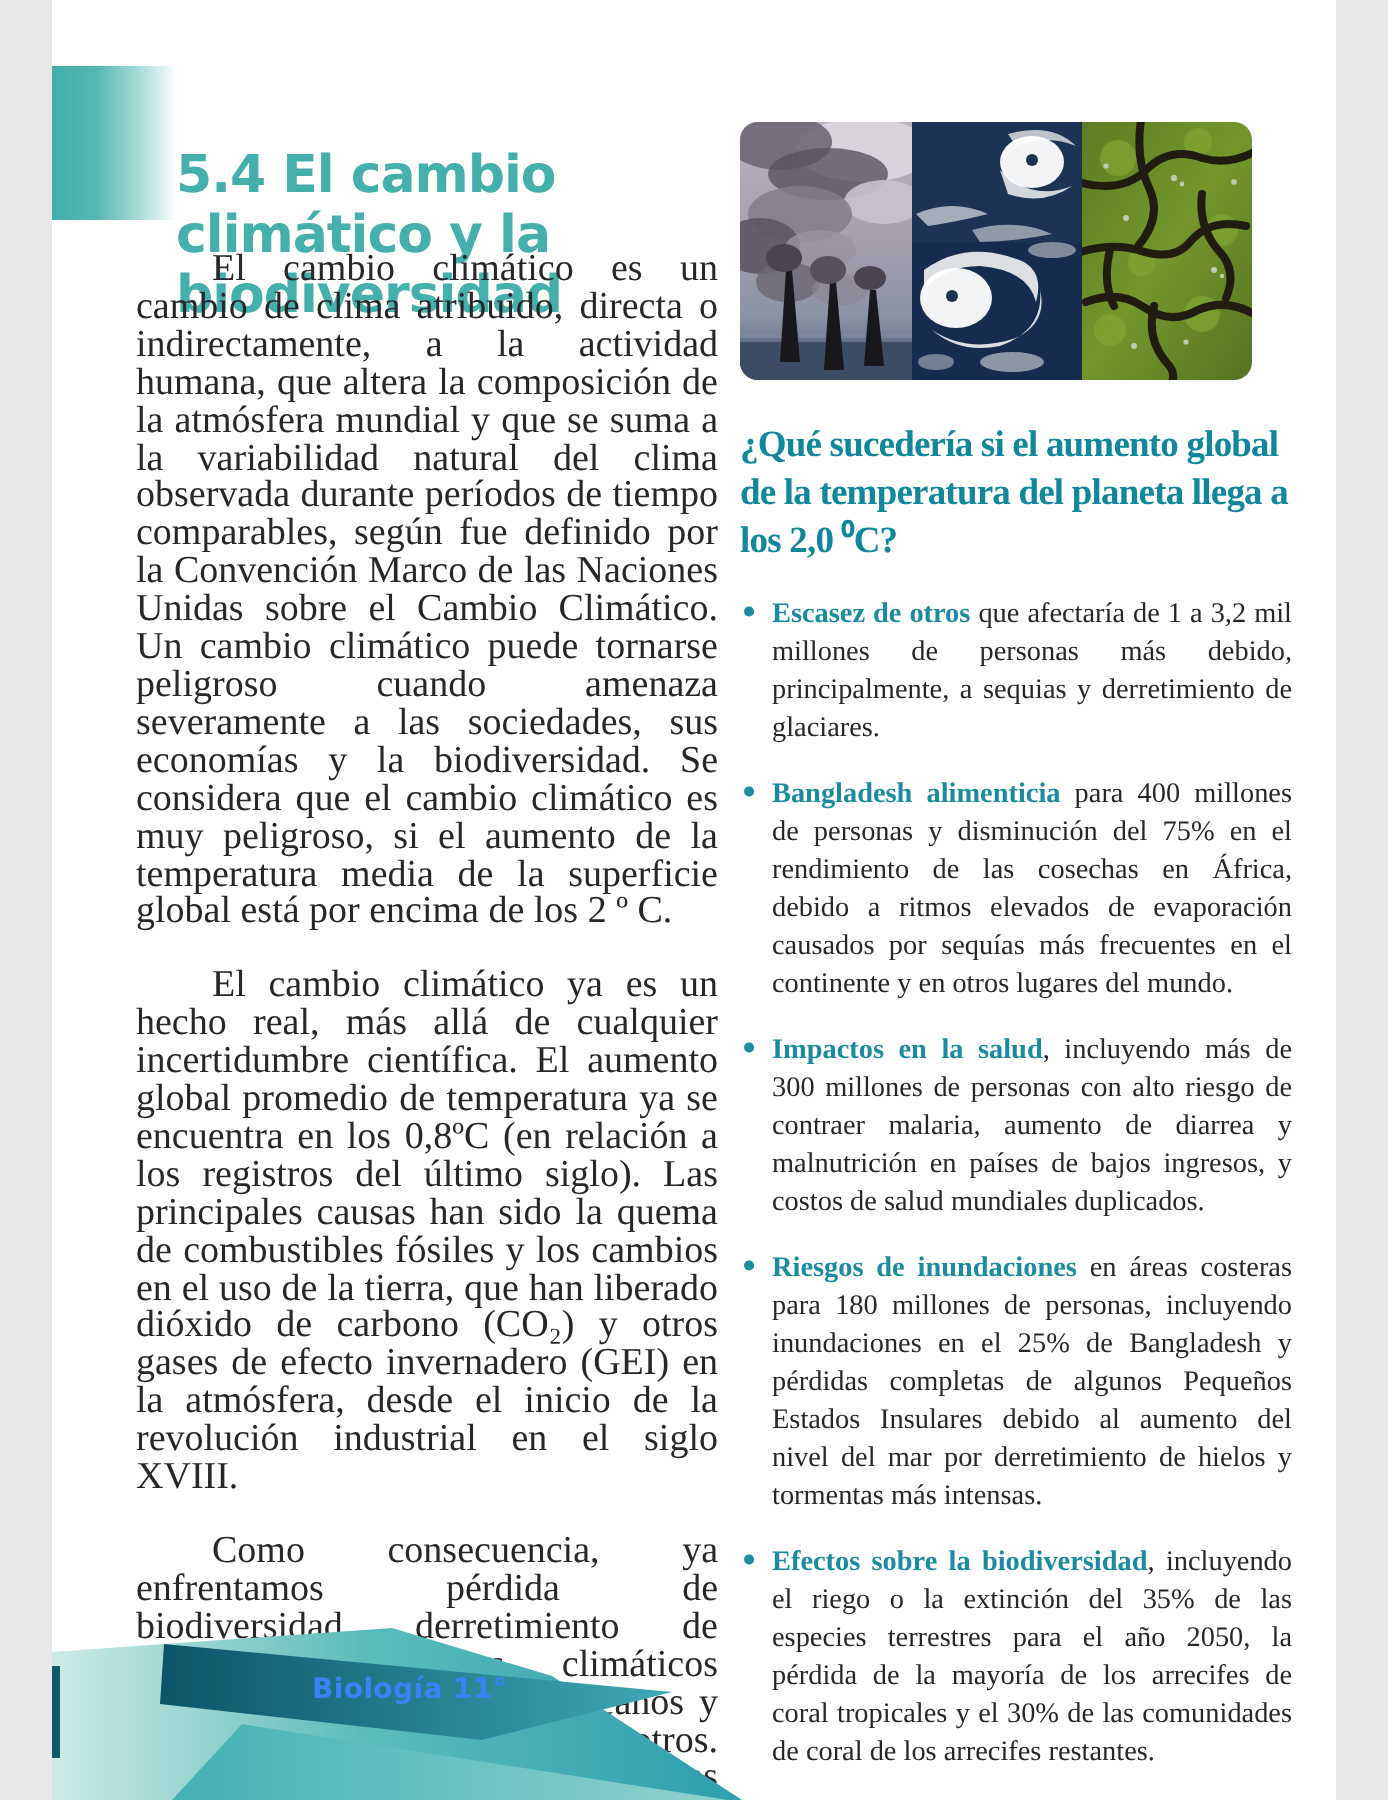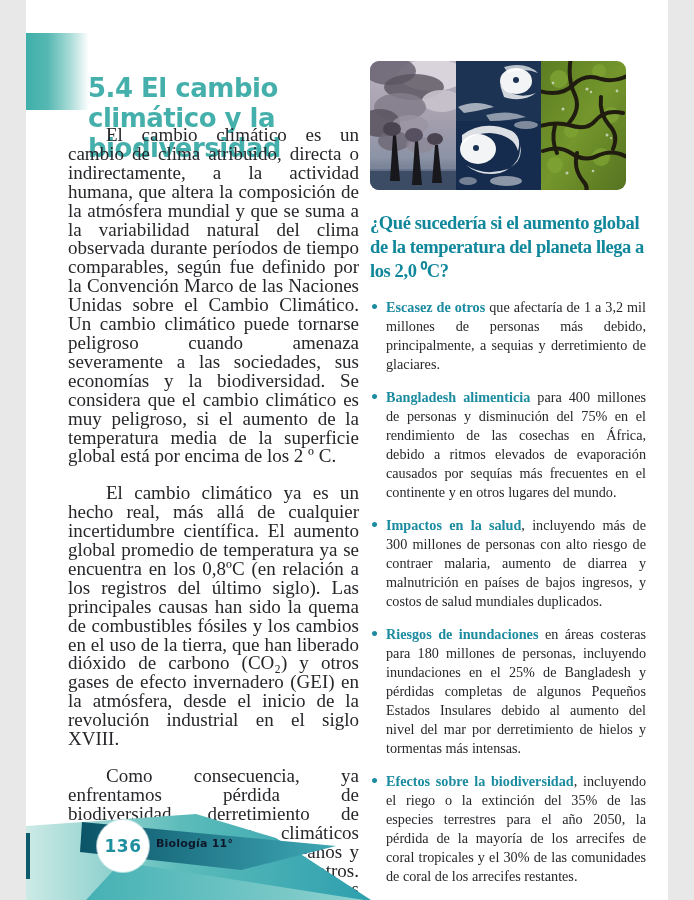--- a/index.html
+++ b/index.html
@@ -53,22 +53,22 @@
   .page-badge{
     position:absolute;left:71px;top:820px;width:52px;height:52px;
     background:#ffffff;border-radius:50%;
     display:flex;align-items:center;justify-content:center;
     font-family:"DejaVu Sans", sans-serif;font-weight:800;font-size:17px;
     color:#1f8fa0;letter-spacing:0.5px;
     box-shadow:0 0 0 1px rgba(255,255,255,0.6);
   }
   .book-title{
     position:absolute;left:130px;top:837px;
-    font-family:"DejaVu Sans", sans-serif;font-weight:800;font-size:11px;
-    color:#0f172a;letter-spacing:0.2px;
+    font-family:"DejaVu Sans", sans-serif;font-weight:800;font-size:14px;
+    color:#3b82f6;letter-spacing:0.2px;
   }
 </style>
 </head>
 <body>
 
 <div class="page">
 
   <div class="corner-block"></div>
 
   <h1 class="section-title">5.4 El cambio climático y la biodiversidad</h1>
@@ -208,18 +208,15 @@
         <stop offset="0" stop-color="#45b1b4"></stop>
         <stop offset="1" stop-color="#8ed2cf"></stop>
       </linearGradient>
     </defs>
     <polygon points="0,16 170,4 250,28 345,90 0,90" fill="url(#fg1)"></polygon>
     <polygon points="56,12 310,36 215,60 54,42" fill="url(#fg2)"></polygon>
     <polygon points="95,52 338,90 60,90" fill="url(#fg3)"></polygon>
     <rect x="0" y="23" width="4" height="46" fill="#0c5a6c"></rect>
   </svg>
 
-  <div class="page-badge">
-    <span>136</span>
-  </div>
   <div class="book-title">Biología 11°</div>
 
 </div>
 
 </body></html>

